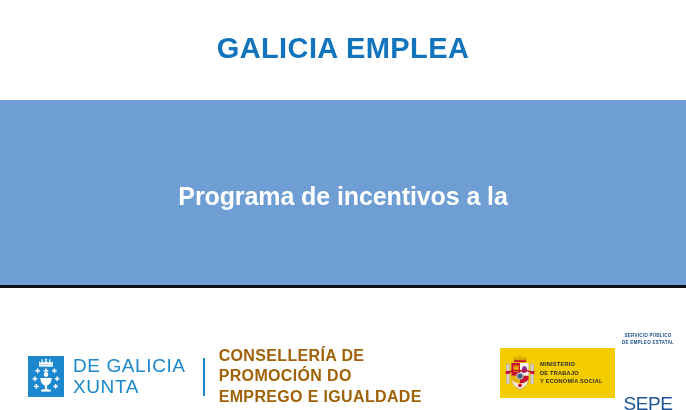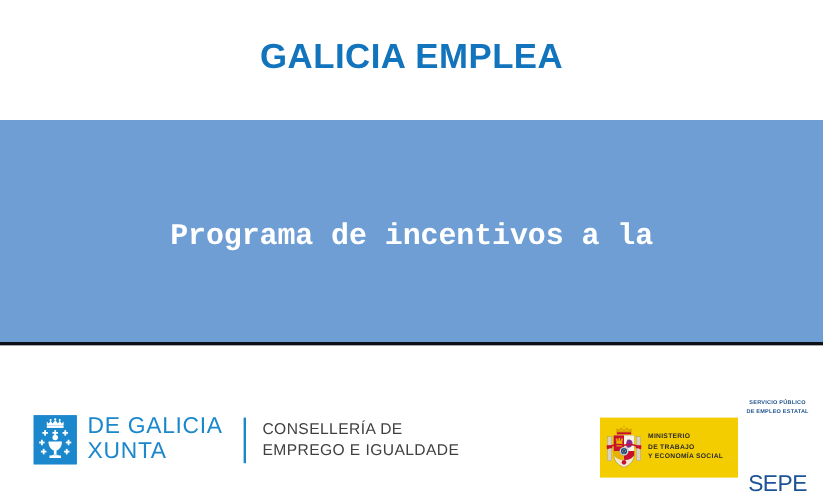--- a/index.html
+++ b/index.html
@@ -52,21 +52,21 @@
     display: flex;
     align-items: center;
     justify-content: center;
     box-sizing: border-box;
   }
   .band-heading {
     margin: 0;
     padding: 0 6px;
     text-align: center;
     color: #ffffff;
-    font-family: Liberation Mono, monospace;
+    font-family: Liberation Sans, sans-serif;
     font-weight: bold;
     font-size: 25px;
     line-height: 1.32;
     letter-spacing: -0.1px;
     transform: translateY(4px);
   }
   .band-heading .band-line {
     display: block;
     white-space: nowrap;
   }
@@ -119,26 +119,27 @@
 
   .footer-divider {
     width: 2px;
     height: 38px;
     background: #1b87cc;
     margin-left: 17px;
     margin-right: 14px;
     flex: 0 0 auto;
   }
   .conselleria-text {
-    color: #404040;
-    font-family: "Liberation Sans", sans-serif;
-    font-size: 13px;
+    color: #a16207;
+    font-family: "Liberation Sans", sans-serif;
+    font-size: 16px;
     line-height: 1.28;
     letter-spacing: 0.35px;
     white-space: nowrap;
+    font-weight: bold;
   }
   .conselleria-text .cs-line { display: block; }
 
   
   .gov-lockup {
     position: absolute;
     left: 500px;
     top: 60px;
     display: flex;
     align-items: stretch;
@@ -274,20 +275,21 @@
 
     <div class="xunta-wordmark">
       <span class="wm-line">DE GALICIA</span>
       <span class="wm-line">XUNTA</span>
     </div>
 
     <div class="footer-divider"></div>
 
     <div class="conselleria-text">
       <span class="cs-line">CONSELLERÍA DE</span>
+      <span class="cs-line">PROMOCIÓN DO</span>
       <span class="cs-line">EMPREGO E IGUALDADE</span>
     </div>
   </div>
 
   <div class="gov-lockup">
 
     <div class="ministerio-block">
       <div class="escudo">
         <svg width="30" height="40" viewBox="0 0 30 40" aria-hidden="true">
 

